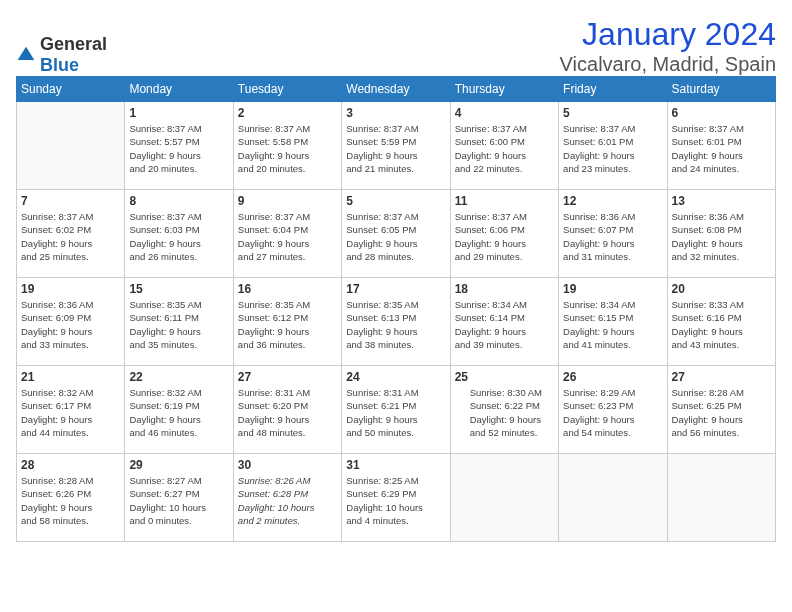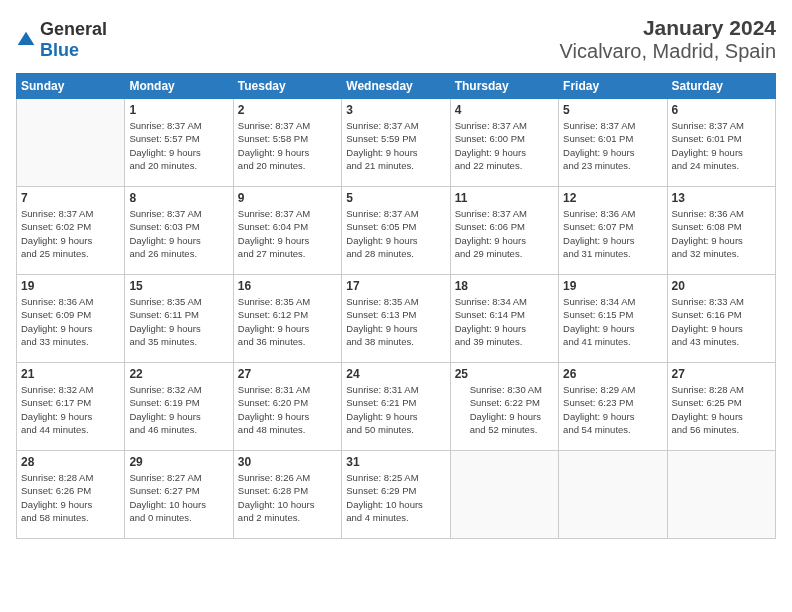--- a/index.html
+++ b/index.html
@@ -12,22 +12,21 @@
     }
     .page {
       width: 792px;
       height: 612px;
       padding: 16px;
       background: #fff;
     }
     .header {
       display: flex;
       justify-content: space-between;
-      align-items: center;
-      margin-bottom: 10px;
+      align-items: flex-end;
     }
     .logo {
       display: flex;
       align-items: center;
       gap: 4px;
     }
     .logo-text-general {
       font-size: 18px;
       font-weight: bold;
       color: #333;
@@ -38,38 +37,38 @@
       color: #1a6eb5;
     }
     .logo-icon {
       width: 20px;
       height: 20px;
     }
     .title-area {
       text-align: right;
     }
     .month-title {
-      font-size: 21px;
-      font-weight: bold;
-      color: #404040;
+      font-size: 32px;
+      font-weight: normal;
+      color: #1d4ed8;
     }
     .location-title {
       font-size: 20px;
       color: #555;
     }
     .calendar-table {
       width: 100%;
       border-collapse: collapse;
       table-layout: fixed;
     }
     .calendar-table th {
       background-color: #2a7abf;
       color: #fff;
       font-size: 12px;
-      font-weight: bold;
+      font-weight: normal;
       padding: 5px 4px;
       text-align: left;
       border: 1px solid #2a7abf;
     }
     .calendar-table td {
       border: 1px solid #ccc;
       vertical-align: top;
       padding: 4px 4px;
       font-size: 10px;
       color: #333;
@@ -332,21 +331,21 @@
           </td>
           <td>
             <span class="day-number">29</span>
             <div class="day-info" style="white-space: pre-line;">Sunrise: 8:27 AM
 Sunset: 6:27 PM
 Daylight: 10 hours
 and 0 minutes.</div>
           </td>
           <td>
             <span class="day-number">30</span>
-            <div class="day-info" style="white-space: pre-line;">Sunrise: 8:26 AM
+            <div class="day-info" style="white-space: pre-line; font-style: italic;">Sunrise: 8:26 AM
 Sunset: 6:28 PM
 Daylight: 10 hours
 and 2 minutes.</div>
           </td>
           <td>
             <span class="day-number">31</span>
             <div class="day-info" style="white-space: pre-line;">Sunrise: 8:25 AM
 Sunset: 6:29 PM
 Daylight: 10 hours
 and 4 minutes.</div>

